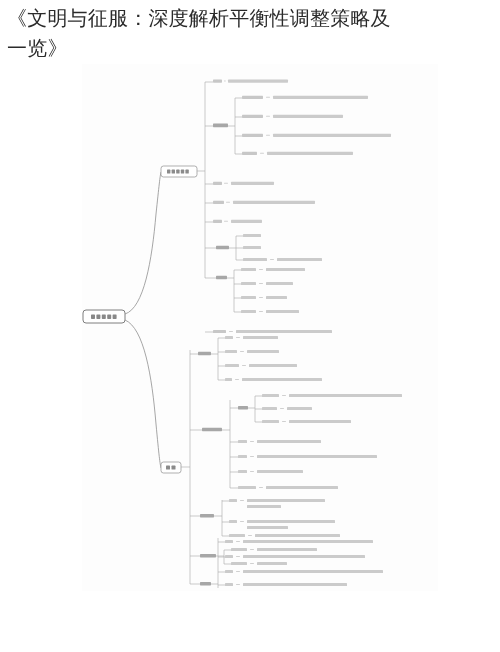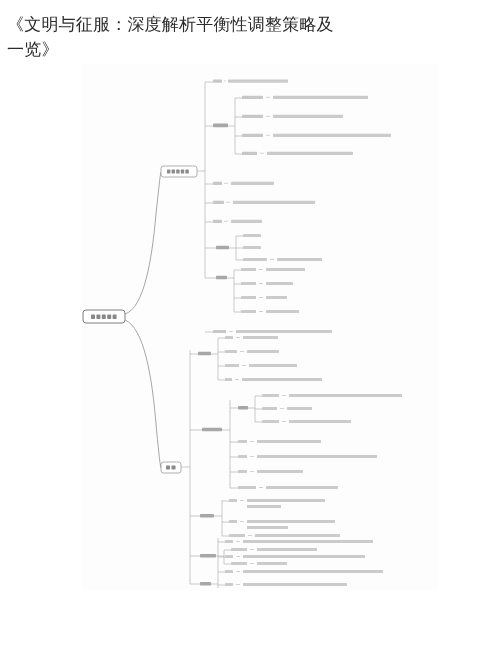--- a/index.html
+++ b/index.html
@@ -12,23 +12,23 @@
     height: 652px;
     position: relative;
     font-family: "Liberation Sans", "DejaVu Sans", sans-serif;
     overflow: hidden;
   }
 
   
   #article-title {
     position: absolute;
     left: 7px;
-    top: 12px;
+    top: 4px;
     width: 486px;
-    font-size: 17px;
+    font-size: 20px;
     line-height: 1.48;
     color: #2b2b2b;
     letter-spacing: 0.2px;
     font-weight: 400;
     white-space: pre-wrap;
   }
 
   
   #mindmap-figure {
     position: absolute;

